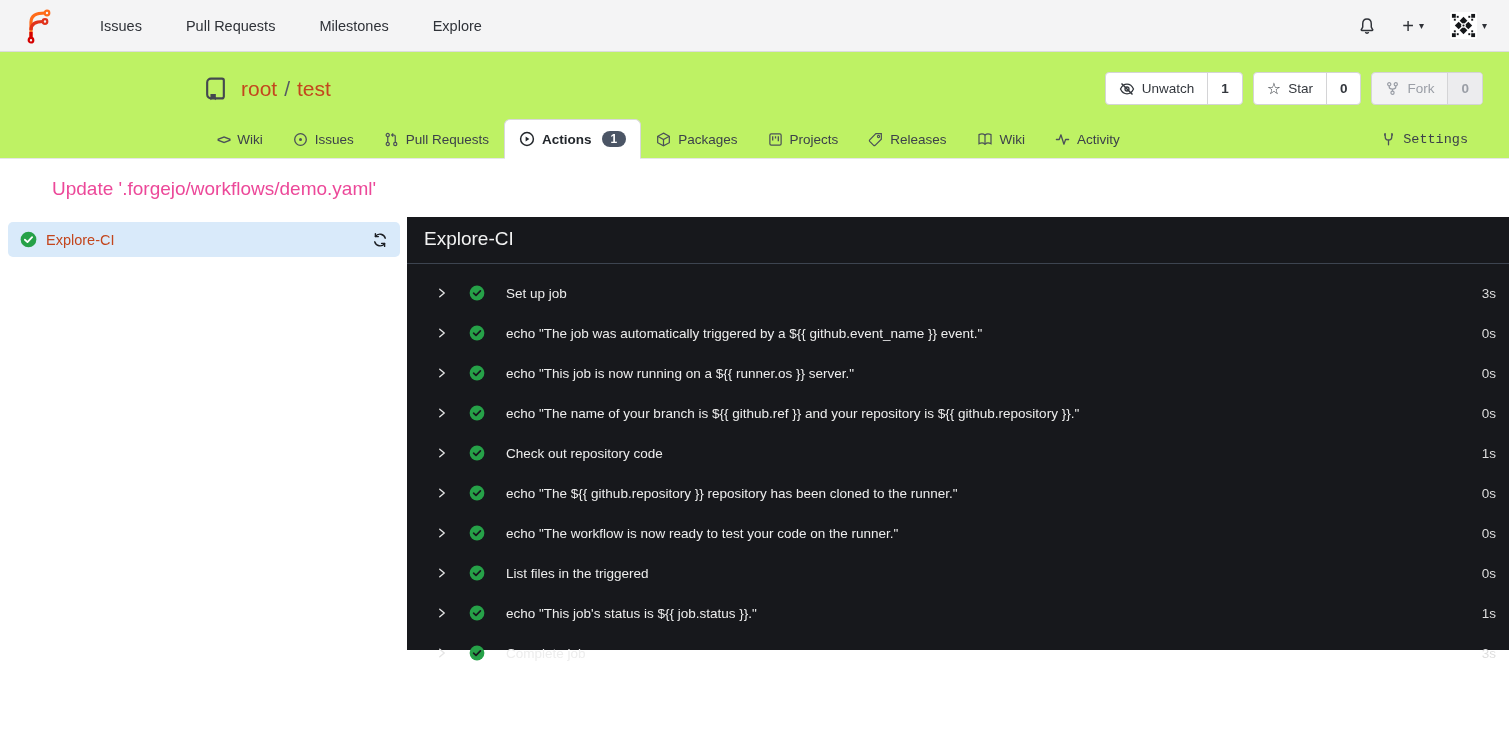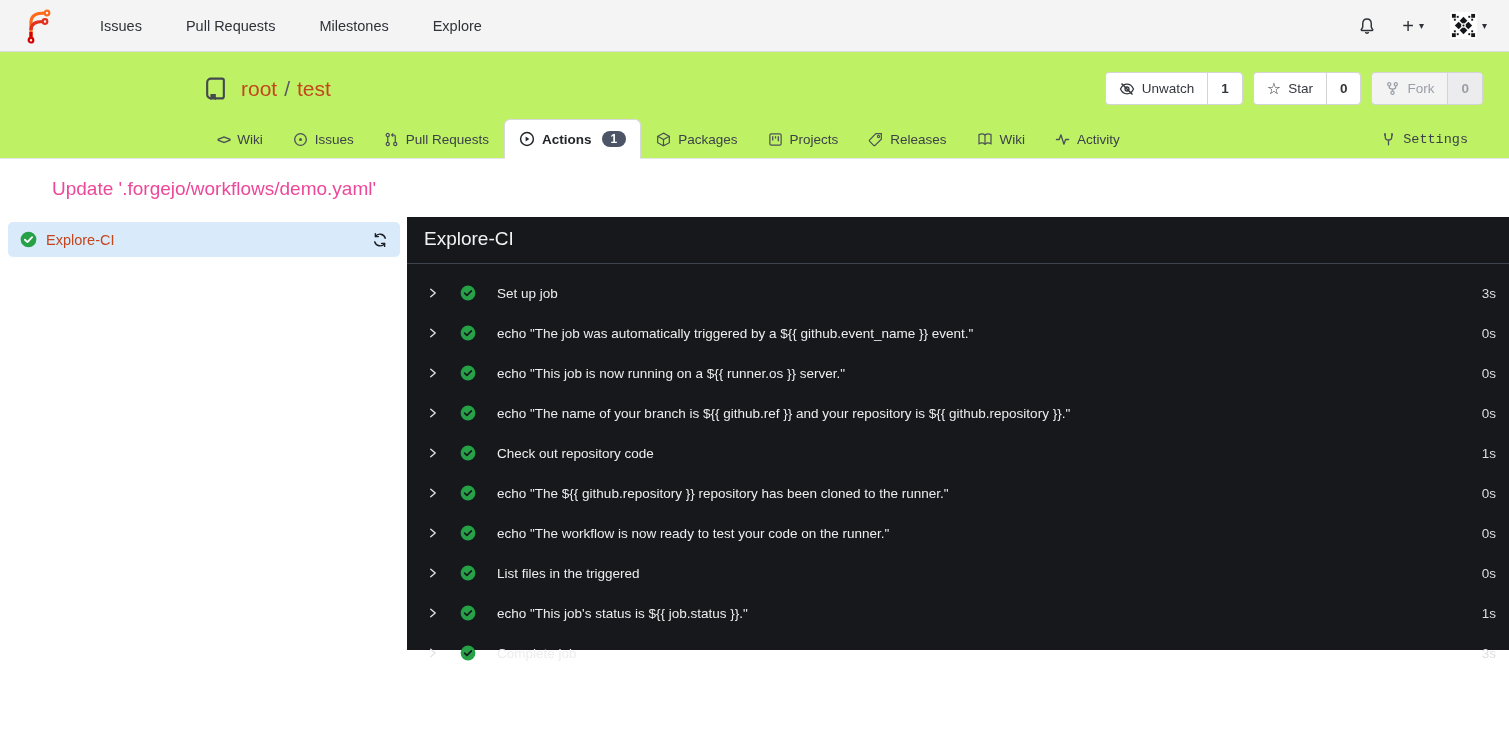--- a/index.html
+++ b/index.html
@@ -55,21 +55,21 @@
   .job-item { display:flex; align-items:center; gap:9px; background:#d9eafa;
     border-radius:5px; padding:9px 12px; cursor:pointer; }
   .job-name { color:#c3461d; font-size:14.5px; }
   .job-rerun { margin-left:auto; display:flex; cursor:pointer; color:#1c1f24; }
 
   .panel { flex:1; background:#17181c; color:#ececec; display:flex; flex-direction:column; }
   .panel-header { padding:11px 17px 13px 17px; border-bottom:1px solid #3d4450; }
   .panel-title { font-size:19px; color:#f2f2f2; }
   .panel-status { font-size:13px; color:#d4d4d4; margin-top:7px; }
   .steps { padding-top:9px; }
-  .step { height:40px; display:flex; align-items:center; gap:21px; padding:0 13px 0 20px; cursor:pointer; }
+  .step { height:40px; display:flex; align-items:center; gap:21px; padding:0 13px 0 29px; cursor:pointer; }
   .step-chevron { display:flex; color:#e4e4e4; }
   .step-check { display:flex; }
   .step-name { font-size:13.5px; color:#ededed; }
   .step-duration { margin-left:auto; font-size:13.5px; color:#dedede; }
 </style>
 </head>
 <body>
 
 <div class="navbar">
   <div class="logo">

